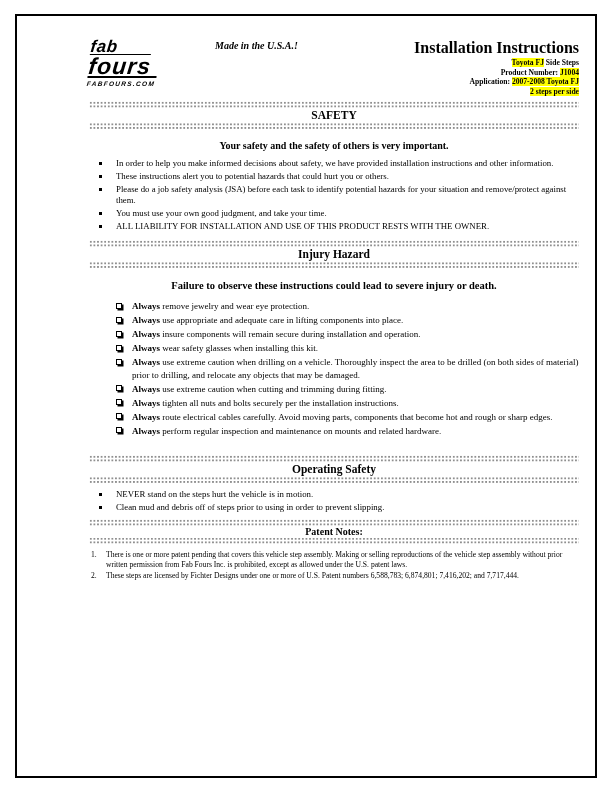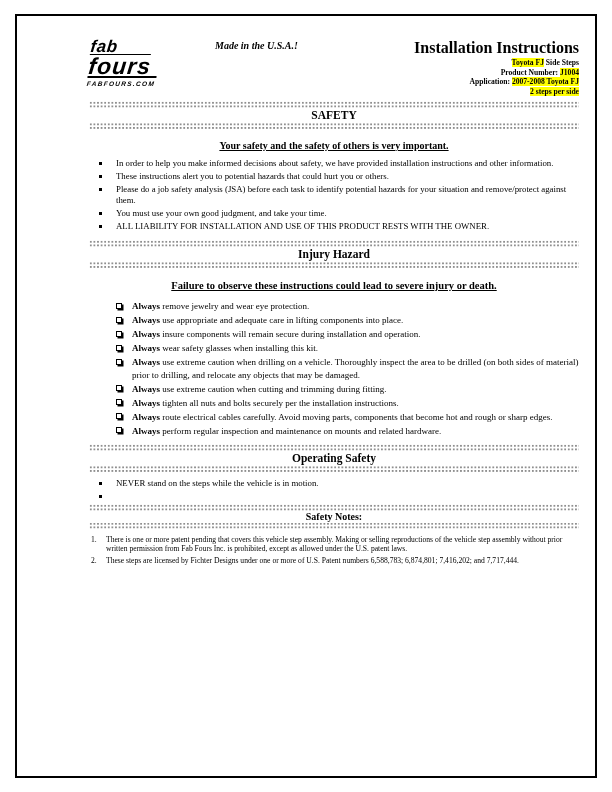--- a/index.html
+++ b/index.html
@@ -19,24 +19,24 @@
   .doc-title{font-weight:bold;font-size:16px;line-height:19px;margin-bottom:1px;}
   .pline{font-weight:bold;font-size:7.6px;line-height:9.6px;white-space:pre;}
   .hl{background:var(--hl,#ffff00);}
 
   
   .band{padding:7px 0;background-image:radial-gradient(circle,#8f8f8f .65px,transparent .95px);background-size:3.6px 3.6px;}
   .band .band-title{background:#fff;text-align:center;font-weight:bold;font-size:11.5px;line-height:14px;}
   .band.small .band-title{font-size:10px;line-height:12px;}
   .safety-band{margin-top:5px;}
   .injury-band{margin-top:8px;}
-  .op-band{margin-top:7px;margin-bottom:6px;}
+  .op-band{margin-top:18px;margin-bottom:6px;}
   .pat-band{margin-top:6px;margin-bottom:5px;}
 
-  .heading-u{text-align:center;font-weight:bold;text-decoration:underline;font-size:10px;margin:11px 0 7px;}
+  .heading-u{text-align:center;font-weight:bold;font-size:10px;margin:11px 0 7px;}
   .heading-u.big{font-size:10.5px;margin:12px 0 9px;}
 
   
   .sq-list{margin-left:10px;}
   .sq-item{display:flex;font-size:8.8px;line-height:11px;margin-bottom:2px;}
   .sq-item .mk{flex:none;width:17px;padding-top:3.5px;}
   .sq-item .mk i{display:block;width:3px;height:3px;background:#000;}
   .sq-item.b{font-weight:bold;}
 
   
@@ -177,31 +177,32 @@
 
   <div class="band op-band">
     <div class="band-title">Operating Safety</div>
   </div>
 
   <div class="sq-list">
     <div class="sq-item">
         <span class="mk">
           <i></i>
         </span>
-        <span>NEVER stand on the steps while the vehicle is in motion.</span>
-      </div>
-    <div class="sq-item">
-        <span class="mk">
-          <i></i>
-        </span>
+        <span>NEVER stand on the steps hurt the vehicle is in motion.</span>
+      </div>
+    <div class="sq-item">
+        <span class="mk">
+          <i></i>
+        </span>
+        <span>Clean mud and debris off of steps prior to using in order to prevent slipping.</span>
       </div>
   </div>
 
   <div class="band small pat-band">
-    <div class="band-title">Safety Notes:</div>
+    <div class="band-title">Patent Notes:</div>
   </div>
 
   <div class="pat-list">
     <div class="pat-item">
         <span class="num">1.</span>
         <span>There is one or more patent pending that covers this vehicle step assembly.  Making or selling reproductions of the vehicle step assembly without prior written permission from Fab Fours Inc. is prohibited, except as allowed under the U.S. patent laws.</span>
       </div>
     <div class="pat-item">
         <span class="num">2.</span>
         <span>These steps are licensed by Fichter Designs under one or more of U.S. Patent numbers 6,588,783; 6,874,801; 7,416,202; and 7,717,444.</span>

